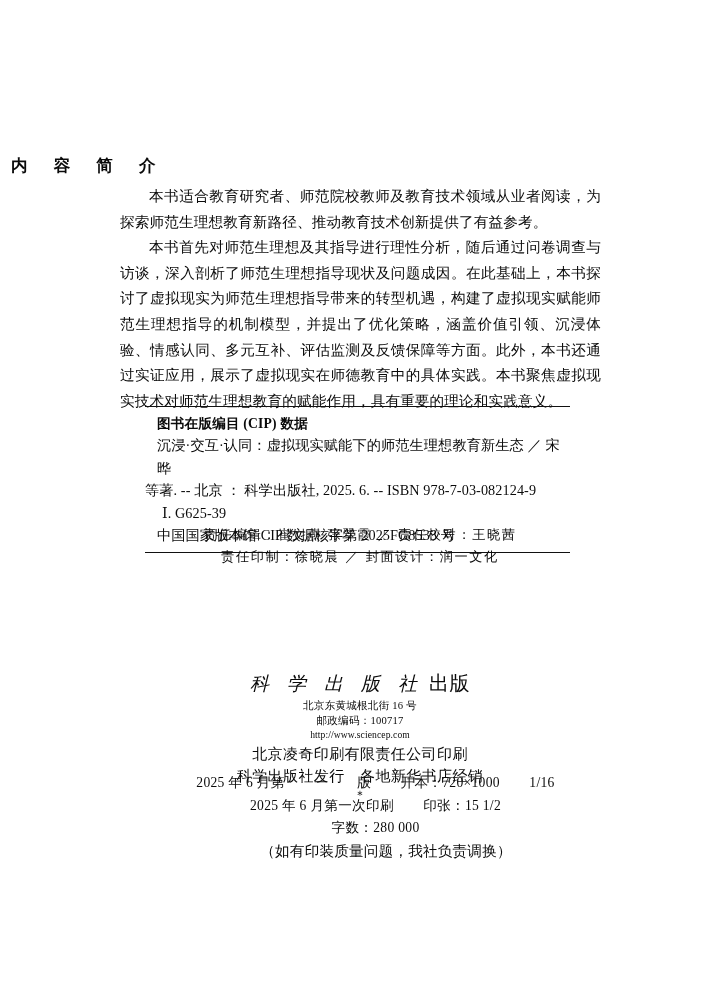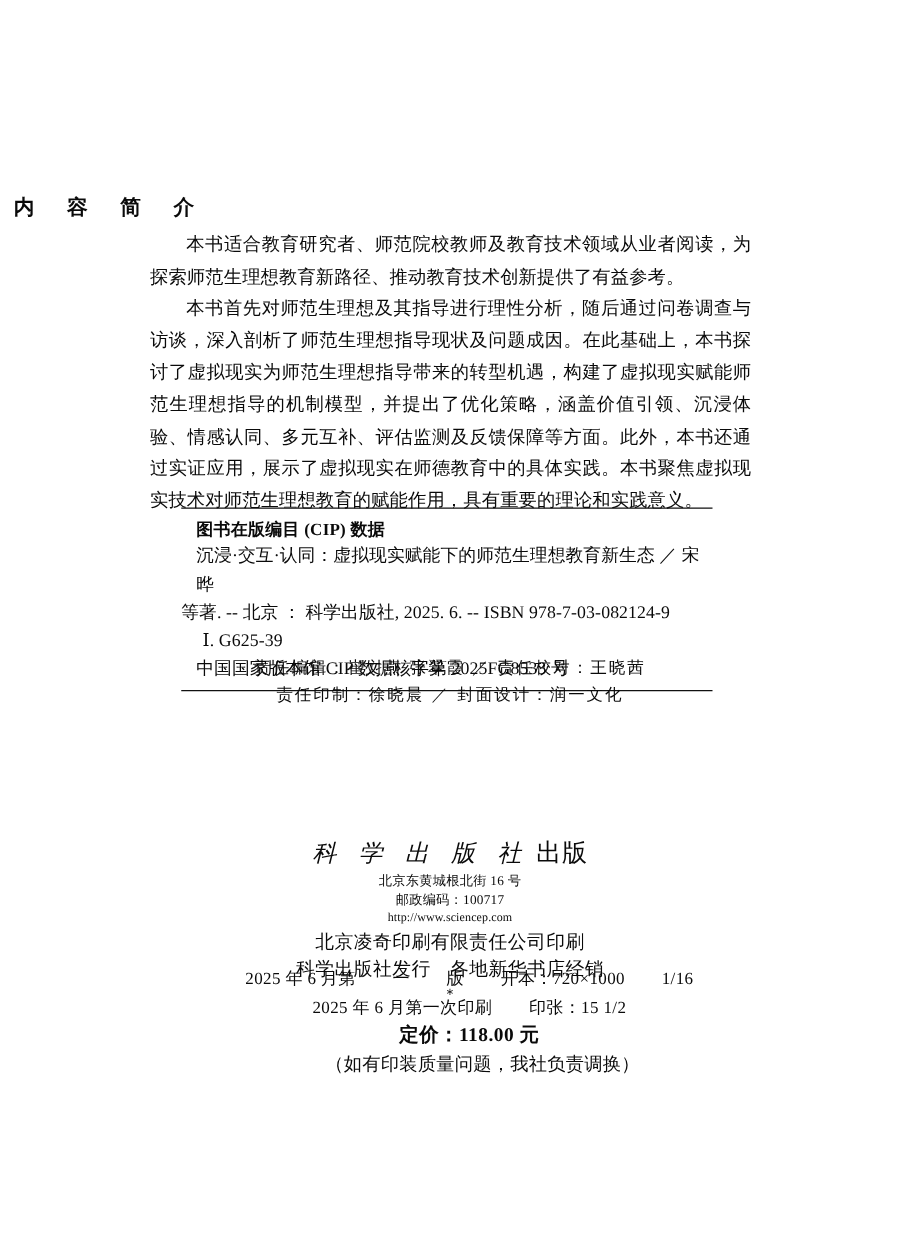--- a/index.html
+++ b/index.html
@@ -223,17 +223,17 @@
       <span class="gap"></span>
       <span>开本：</span><span>720×1000</span>
       <span class="gap"></span>
       <span>1/16</span>
     </div>
     <div class="spec-row">
       <span>2025 年 6 月第一次印刷</span>
       <span class="gap"></span>
       <span>印张：</span><span>15  1/2</span>
     </div>
-    <div class="price">定价：118.00 元</div>
+    <div class="spec-row">字数：280 000</div>
     <div class="notice">（如有印装质量问题，我社负责调换）</div>
   </div>
 
 </div>
 
 </body></html>

